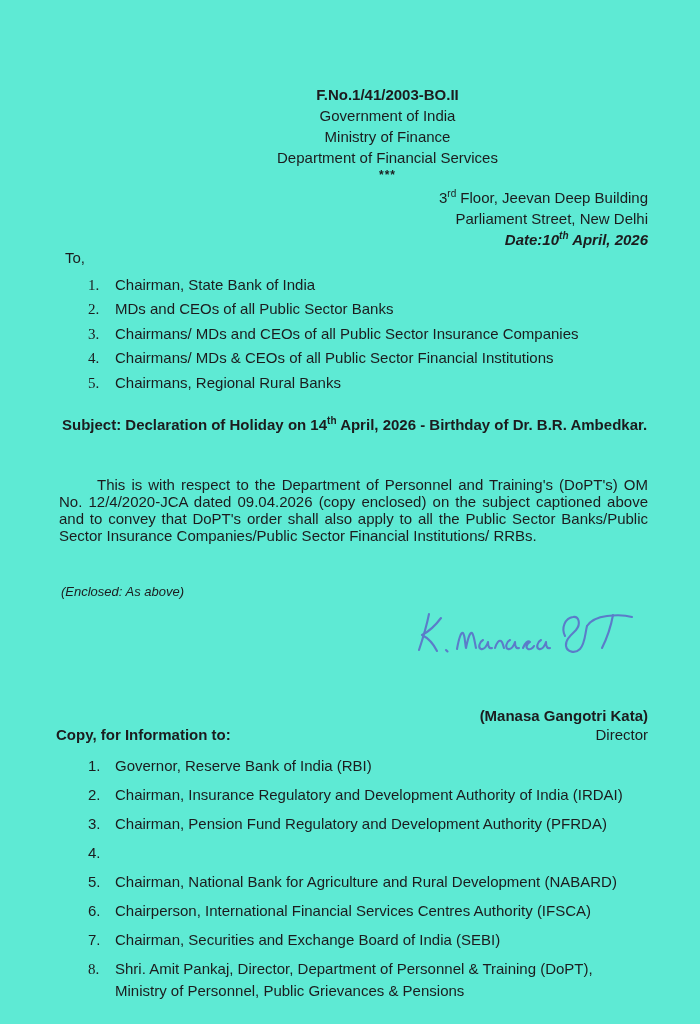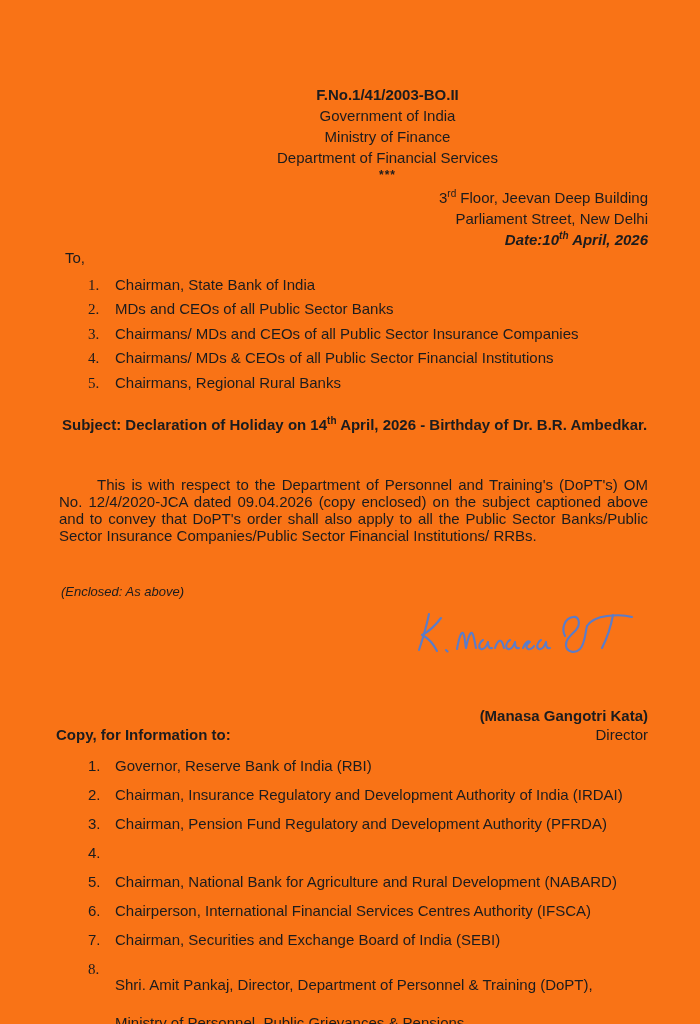--- a/index.html
+++ b/index.html
@@ -2,21 +2,21 @@
 <html><head>
 <meta charset="utf-8">
 <style>
   html,body { margin:0; padding:0; background:#ffffff; }
   body {
     width:700px; height:1024px;
     font-family:"Liberation Sans", sans-serif;
     color:#1c1c1e;
     -webkit-font-smoothing:antialiased;
   }
-  .page { position:relative; width:700px; height:1024px; background:#f97316; overflow:hidden; }
+  .page { position:relative; width:700px; height:1024px; background:#5eead4; overflow:hidden; }
 
   sup { font-size:10px; line-height:0; vertical-align:super; }
 
   .header {
     position:absolute; top:84px; left:75px; width:625px;
     text-align:center; font-size:15px; line-height:21px;
   }
   .file-no { font-weight:bold; }
   .separator { font-weight:bold; font-size:12px; line-height:15px; letter-spacing:1px; }
 
@@ -53,21 +53,21 @@
     position:absolute; top:686px; right:52px;
     text-align:right; font-size:15px; line-height:19px;
   }
   .signer-name { font-weight:bold;margin-top:20px; }
 
   .copy-label { position:absolute; top:726px; left:56px; font-size:15px;font-weight:bold; }
 
   .copy-list { position:absolute; top:755px; left:88px; font-size:15px; }
   .copy-list .row { line-height:22px; margin-bottom:7px; }
   .copy-list .row.wrap { white-space:normal; }
-  .copy-list .row.wrap .line { display:block;margin-top:16px; }
+  .copy-list .row.wrap .line { display:block; }
 </style>
 </head>
 <body>
 
 <div class="page">
 
   <div class="header">
     <div class="file-no">F.No.1/41/2003-BO.II</div>
     <div>Government of India</div>
     <div>Ministry of Finance</div>

